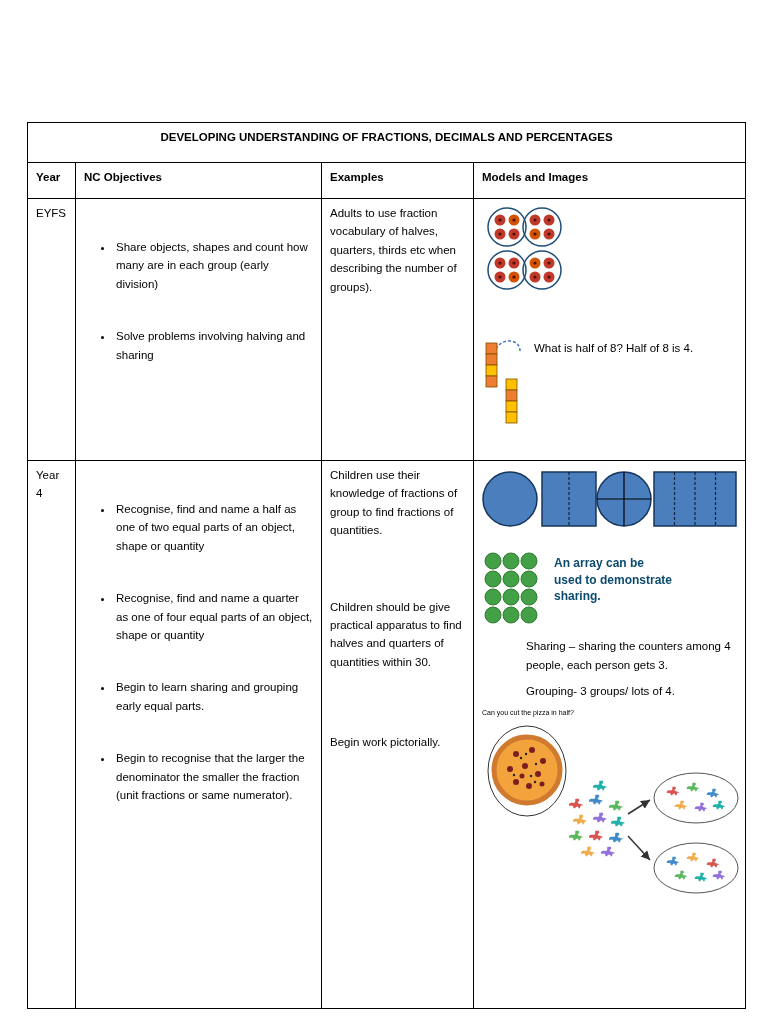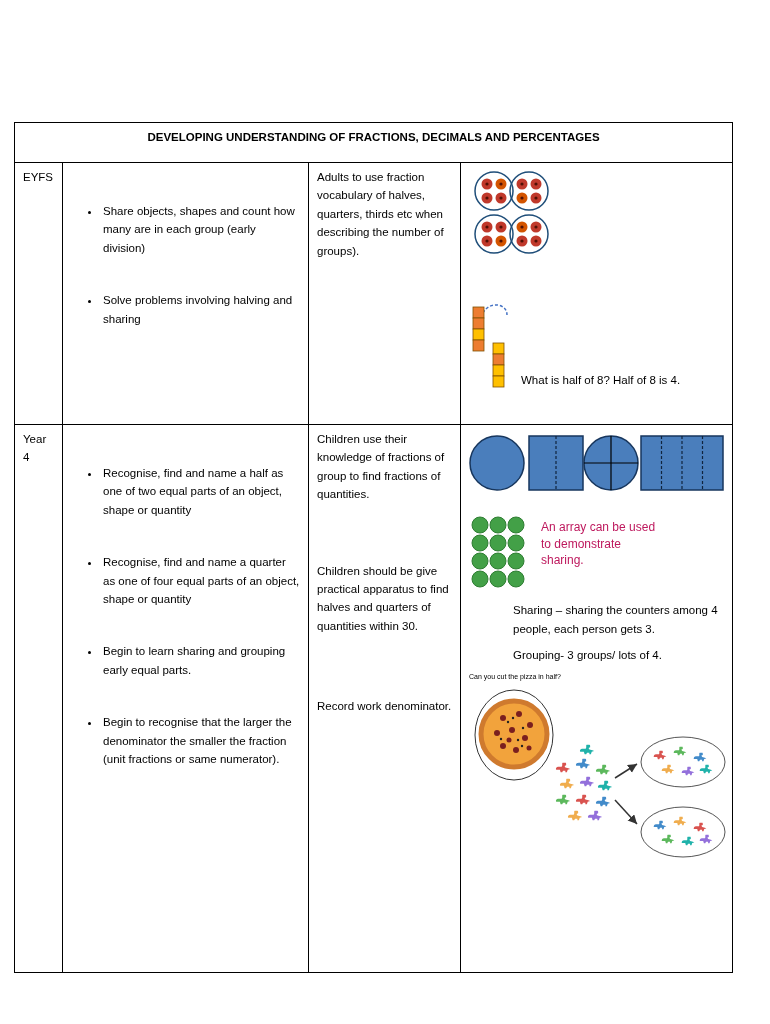--- a/index.html
+++ b/index.html
@@ -5,48 +5,48 @@
   * { box-sizing: border-box; }
   html,body { margin:0; padding:0; }
   body {
     width:770px; height:1024px;
     background:#ffffff;
     font-family:"Liberation Sans", sans-serif;
     color:#000;
     position:relative;
   }
   .doc-table {
-    position:absolute; left:14px; top:122px; width:718px;
+    position:absolute; left:27px; top:122px; width:718px;
     border-collapse:collapse; table-layout:fixed;
   }
   .doc-table td {
     border:1px solid #000;
     vertical-align:top;
     font-size:11.5px;
     line-height:1.6;
     padding:5px 8px;
   }
   .title-cell { text-align:center; font-weight:bold; height:40px; padding-top:10px; }
   .hdr-cell  { font-weight:bold; height:36px; }
   .row-eyfs td { height:262px; }
   .row-y1 td   { height:548px; }
   .year-cell { }
   ul.obj-list { margin:2px 0 0 0; padding-left:30px; }
   ul.obj-list li { margin-bottom:3px; padding-left:2px;margin-top:34px; }
   .ex-cell p { margin:0; }
   .ex-gap1 { margin-top:58px !important; }
   .ex-gap2 { margin-top:62px !important; }
   .models-cell { padding:8px 8px; }
-  .cubes-row { display:flex; align-items:flex-end; margin-top:40px; }
+  .cubes-row { display:flex; align-items:flex-start; margin-top:40px; }
   .cubes-caption { margin-left:4px; font-size:11.5px; }
   .shapes-row { margin-top:2px; }
   .array-row { display:flex; margin-top:16px; }
   .array-caption {
     width:120px; margin-left:14px; margin-top:4px;
-    font-weight:normal; color:#be185d; font-size:12px; line-height:1.35;
+    font-weight:bold; color:#0c4a6e; font-size:12px; line-height:1.35;
   }
   .models-text { margin-top:12px;margin-left:44px; }
   .grouping-text { margin-top:8px; }
   .pizza-question { margin-top:8px; font-size:7px; line-height:1.1; }
   .pizza-dino-row { position:relative; height:190px; margin-top:4px; }
   .pizza-wrap { position:absolute; left:4px; top:4px; }
   .dino-wrap  { position:absolute; left:82px; top:50px; }
 </style>
 </head>
 <body>
@@ -68,20 +68,26 @@
       <col style="width:246px">
       <col style="width:152px">
       <col style="width:272px">
   </colgroup>
 
   <tbody>
       <tr>
     <td colspan="4" class="title-cell">DEVELOPING UNDERSTANDING OF FRACTIONS, DECIMALS AND PERCENTAGES</td>
   </tr>
 
+  <tr>
+    <td class="hdr-cell">Year</td>
+    <td class="hdr-cell">NC Objectives</td>
+    <td class="hdr-cell">Examples</td>
+    <td class="hdr-cell">Models and Images</td>
+  </tr>
 
   <tr class="row-eyfs">
     <td class="year-cell">EYFS</td>
 
     <td>
       <ul class="obj-list">
         <li>Share objects, shapes and count how many are in each group (early division)</li>
         <li>Solve problems involving halving and sharing</li>
       </ul>
     </td>
@@ -166,21 +172,21 @@
         <li>Recognise, find and name a half as one of two equal parts of an object, shape or quantity</li>
         <li>Recognise, find and name a quarter as one of four equal parts of an object, shape or quantity</li>
         <li>Begin to learn sharing and grouping early equal parts.</li>
         <li>Begin to recognise that the larger the denominator the smaller the fraction (unit fractions or same numerator).</li>
       </ul>
     </td>
 
     <td class="ex-cell">
       <p>Children use their knowledge of fractions of group to find fractions of quantities.</p>
       <p class="ex-gap1">Children should be give practical apparatus to find halves and quarters of quantities within 30.</p>
-      <p class="ex-gap2">Record work denominator.</p>
+      <p class="ex-gap2">Begin work pictorially.</p>
     </td>
 
     <td class="models-cell">
 
       <div class="shapes-row">
         <svg width="256" height="62" viewBox="0 0 256 62">
           <circle cx="28" cy="31" r="27" fill="#4a7ebc" stroke="#17365d" stroke-width="1.5"></circle>
           <rect x="60" y="4" width="54" height="54" fill="#4a7ebc" stroke="#17365d" stroke-width="1.5"></rect>
           <line x1="87" y1="4" x2="87" y2="58" stroke="#10243e" stroke-width="1.2" stroke-dasharray="3,2"></line>
           <circle cx="142" cy="31" r="27" fill="#4a7ebc" stroke="#17365d" stroke-width="1.5"></circle>

